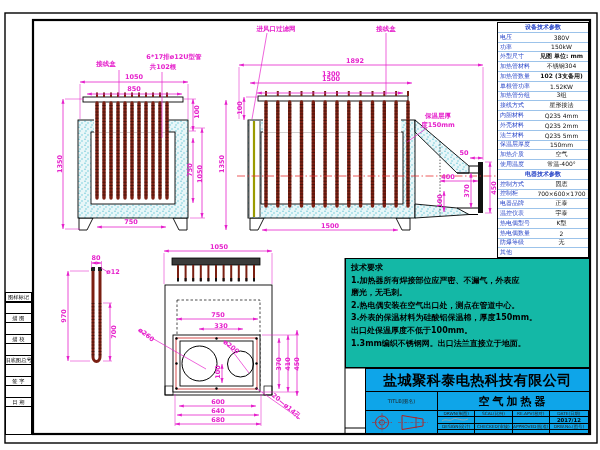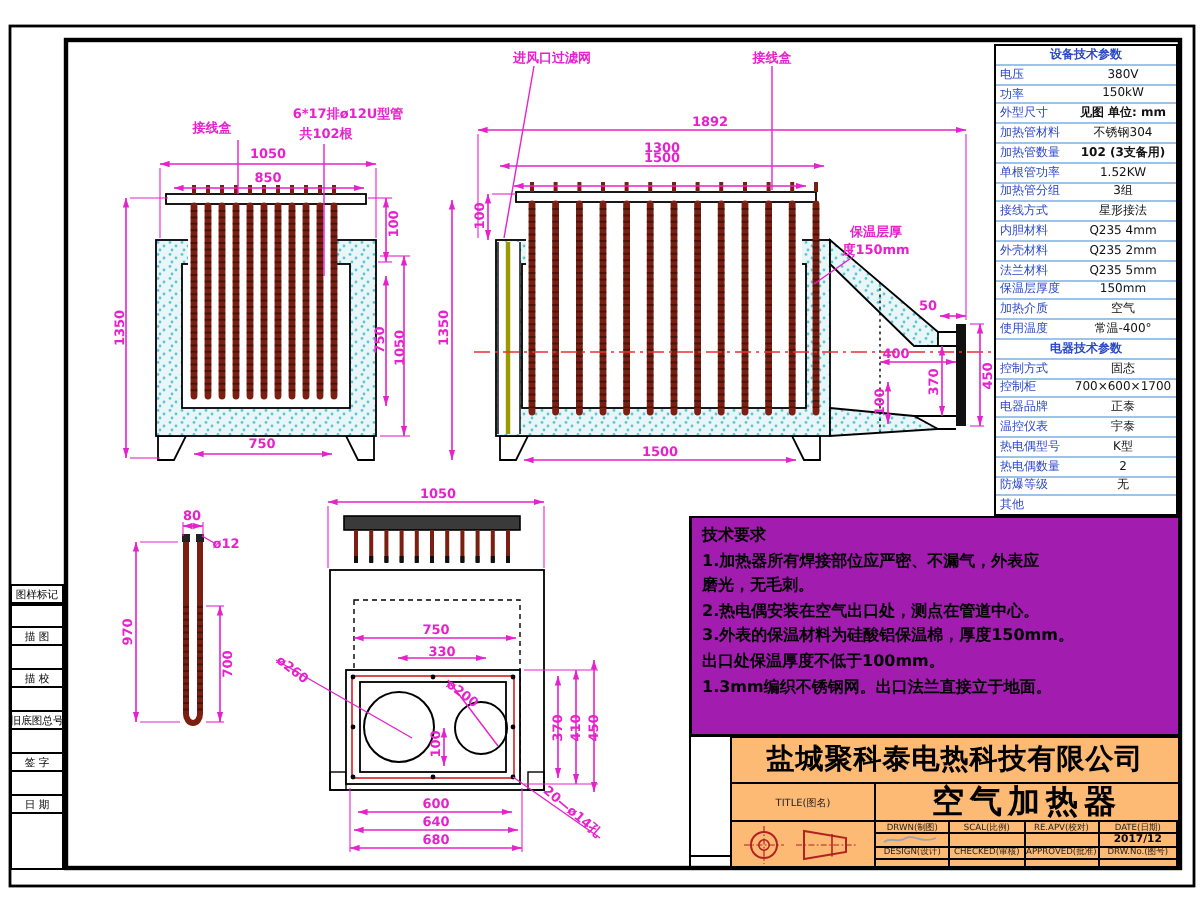--- a/index.html
+++ b/index.html
@@ -35,31 +35,31 @@
           background:#fff;display:flex;flex-direction:column;z-index:3;box-sizing:border-box;}
   .ptable>div{flex:1;display:flex;align-items:center;min-height:0;font-size:6px;}
   .ptable>div+div{border-top:.6px solid #9cc3ea;}
   .ptitle{justify-content:center;color:var(--tblblue);font-weight:bold;}
   .phead{justify-content:center;color:var(--tblblue);font-weight:bold;}
   .pl{width:37px;color:var(--tblblue);padding-left:2px;box-sizing:border-box;white-space:nowrap;}
   .pv{flex:1;text-align:center;color:#111;white-space:nowrap;}
   .pb{font-weight:bold;}
   
   .tbox{position:absolute;left:345px;top:258px;width:245px;height:110px;border:1px solid #000;
-        background:#a21caf;box-sizing:border-box;padding:3px 5px;z-index:3;color:#000;}
+        background:#14b8a6;box-sizing:border-box;padding:3px 5px;z-index:3;color:#000;}
   .ttitle,.tline{font-size:8px;font-weight:bold;line-height:12.6px;white-space:nowrap;}
   
   .tblock{position:absolute;left:365px;top:368px;width:225px;height:66px;border:1.2px solid #000;
-          background:#fdba74;box-sizing:border-box;z-index:3;}
+          background:#0ea5e9;box-sizing:border-box;z-index:3;}
   .company{height:22px;line-height:22px;text-align:center;font-size:14px;font-weight:bold;
            letter-spacing:.5px;border-bottom:1px solid #000;white-space:nowrap;}
   .trow2{height:18px;display:flex;border-bottom:1px solid #000;}
   .tcellA{width:71px;border-right:1px solid #000;font-size:5px;display:flex;align-items:center;
           justify-content:center;color:#222;}
-  .tcellB{flex:1;display:flex;align-items:center;justify-content:center;font-size:16px;
+  .tcellB{flex:1;display:flex;align-items:center;justify-content:center;font-size:11px;
           font-weight:bold;letter-spacing:3px;}
   .trow3{display:flex;height:23px;}
   .projcell{width:71px;border-right:1px solid #000;display:flex;align-items:center;justify-content:center;}
   .tgrid{flex:1;display:grid;grid-template-columns:1fr 1fr 1fr 1.05fr;grid-template-rows:6px 6.5px 6px 4.5px;}
   .tg{border-right:.6px solid #000;border-bottom:.6px solid #000;font-size:4.3px;display:flex;
       align-items:center;justify-content:center;color:#222;overflow:hidden;white-space:nowrap;}
   .tg.val{font-weight:bold;font-size:5.3px;color:#000;}
   
   .mcell{position:absolute;left:5px;width:27px;border:1px solid #000;background:#fff;
          box-sizing:border-box;font-size:5.3px;display:flex;align-items:center;justify-content:center;

